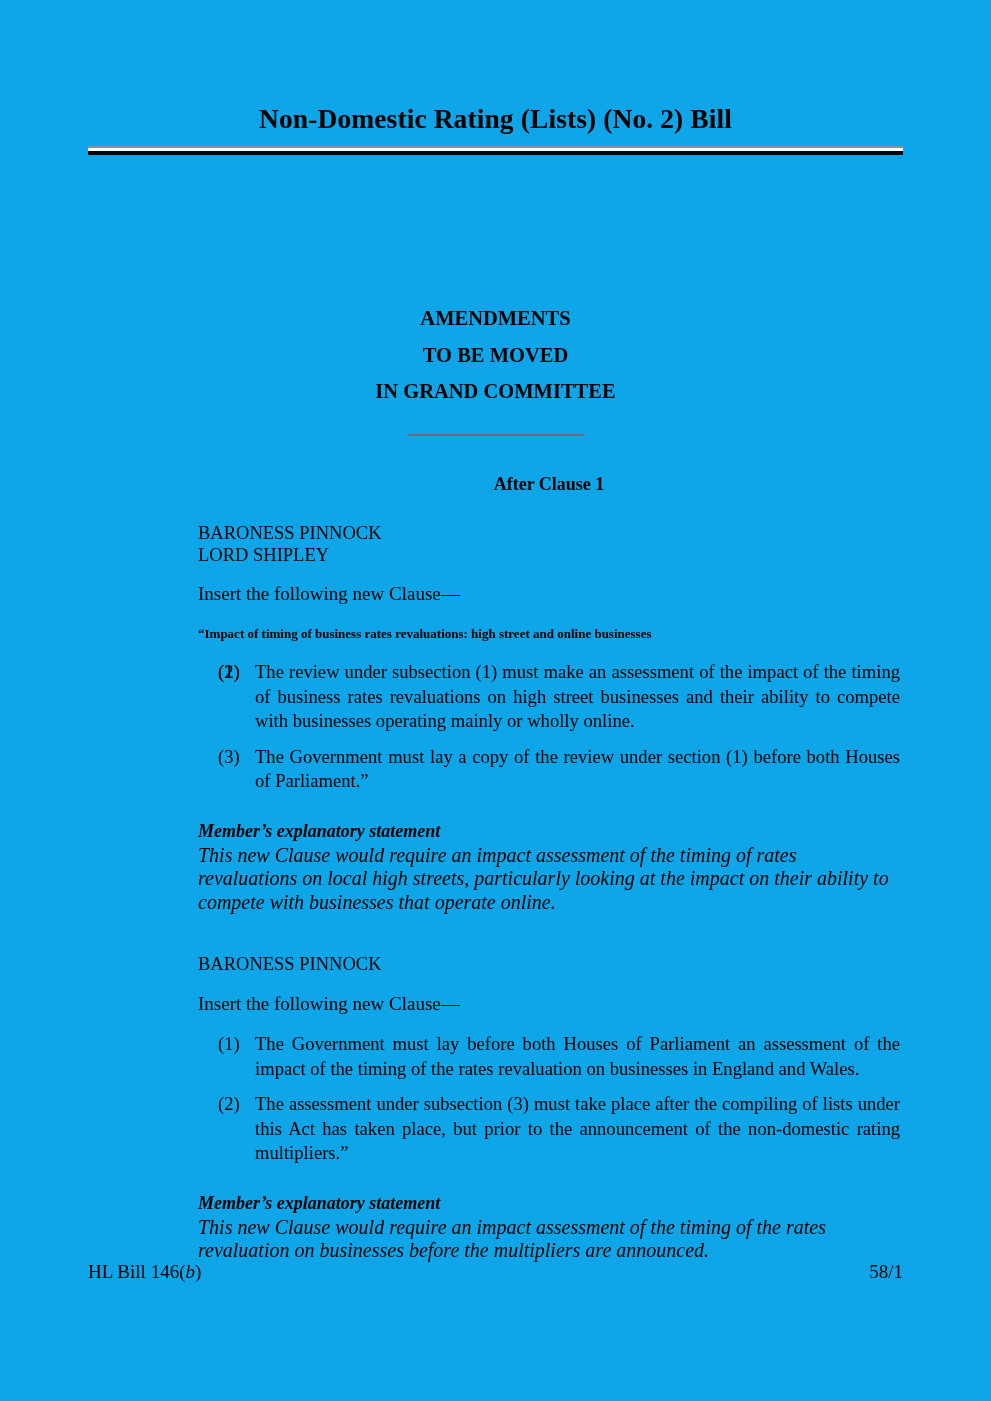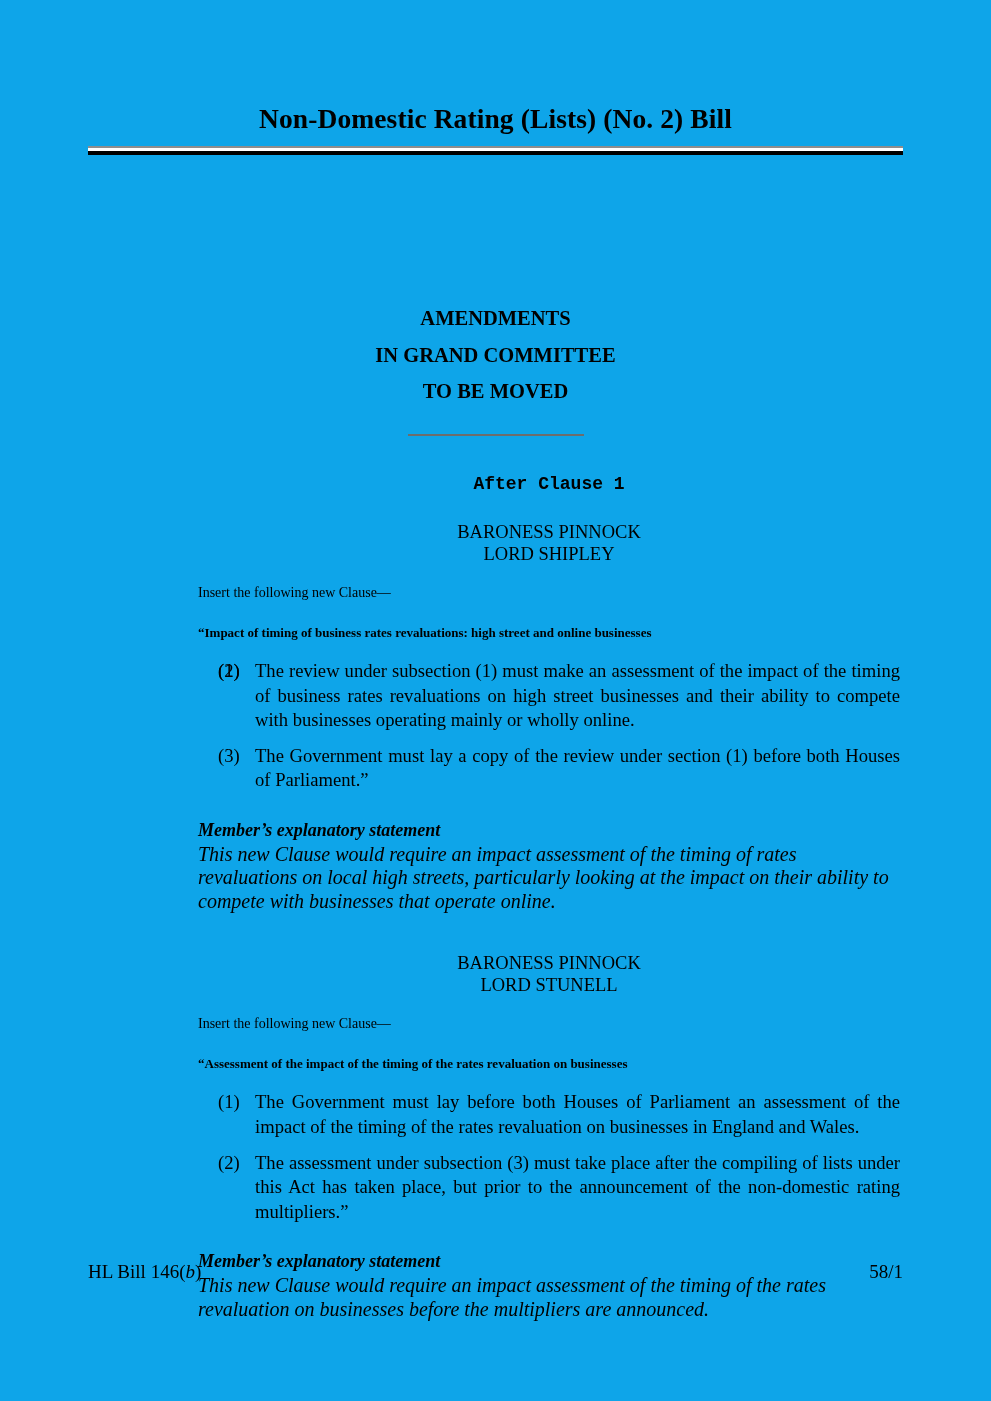--- a/index.html
+++ b/index.html
@@ -81,32 +81,31 @@
     left: 198px;
     top: 474px;
     width: 702px;
   }
 
   .clause-marker {
     text-align: center;
     font-size: 18px;
     font-weight: bold;
     margin: 0 0 28px 0;
-    font-family: Liberation Mono, monospace;
   }
 
   .sponsors {
-    text-align: center;
+    text-align: left;
     font-size: 18.5px;
     line-height: 21.5px;
     margin: 0 0 16px 0;
   }
 
   .insert-line {
-    font-size: 14px;
+    font-size: 19px;
     line-height: 24px;
     margin: 0 0 16px 0;
   }
 
   .clause-title {
     font-size: 13px;
     font-weight: bold;
     line-height: 24px;
     margin: 0 0 14px 0;
   }
@@ -177,22 +176,22 @@
 
   <div class="doc-title">Non-Domestic Rating (Lists) (No. 2) Bill</div>
   <div class="title-rule">
     <div class="r-thin"></div>
     <div class="r-gap"></div>
     <div class="r-thick"></div>
   </div>
 
   <div class="amend-head">
     <div>AMENDMENTS</div>
+    <div>TO BE MOVED</div>
     <div>IN GRAND COMMITTEE</div>
-    <div>TO BE MOVED</div>
   </div>
   <div class="mid-rule"></div>
 
   <div class="content">
 
     <div>
       <div class="clause-marker">After Clause 1</div>
 
       <div class="sponsors">
         <div>BARONESS PINNOCK</div>
@@ -221,26 +220,24 @@
         <p class="exp-title">Member’s explanatory statement</p>
         <p class="exp-body">This new Clause would require an impact assessment of the timing of rates revaluations on local high streets, particularly looking at the impact on their ability to compete with businesses that operate online.</p>
       </div>
     </div>
 
     <div class="block-gap"></div>
 
     <div>
       <div class="sponsors">
         <div>BARONESS PINNOCK</div>
-        <div>LORD STUNELL</div>
       </div>
 
       <p class="insert-line">Insert the following new Clause—</p>
 
-      <p class="clause-title">“Assessment of the impact of the timing of the rates revaluation on businesses</p>
 
       <ul class="subsections">
         <li>
           <span class="num">(1)</span>
           <span>The Government must lay before both Houses of Parliament an assessment of the impact of the timing of the rates revaluation on businesses in England and Wales.</span>
         </li>
         <li>
           <span class="num">(2)</span>
           <span>The assessment under subsection (3) must take place after the compiling of lists under this Act has taken place, but prior to the announcement of the non-domestic rating multipliers.”</span>
         </li>

